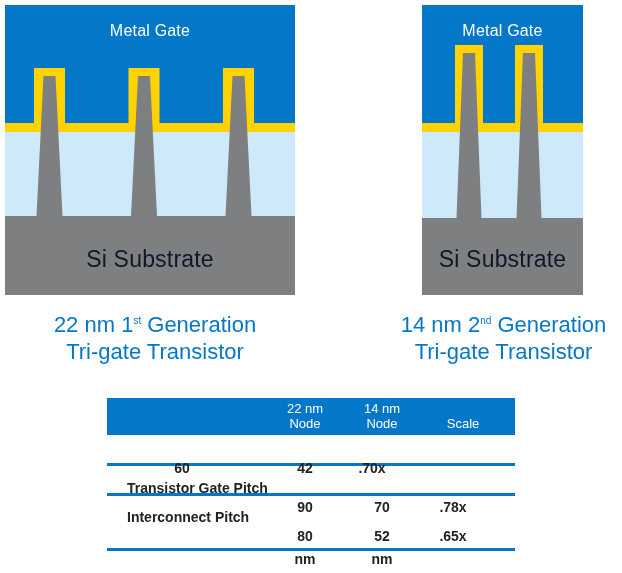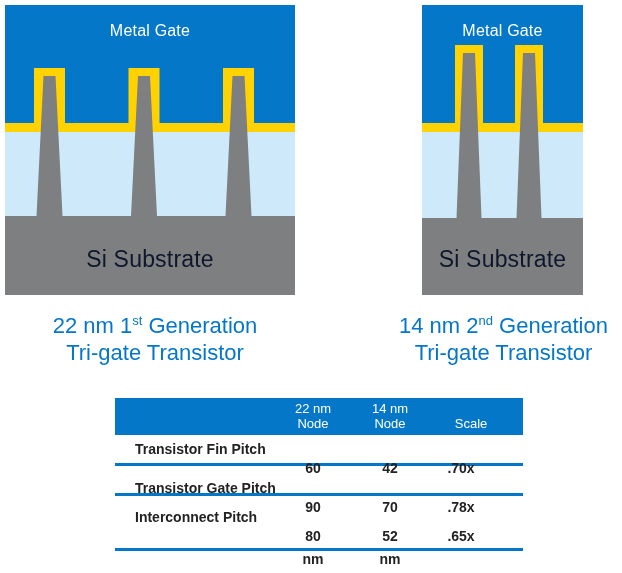--- a/index.html
+++ b/index.html
@@ -22,25 +22,25 @@
   .metal-gate-label { color: #ffffff; }
   .substrate-label  { color: #0f172a; font-size: 23px; }
 
   
   .caption {
     text-align: center;
     color: #0577C8;
     font-size: 22px;
     line-height: 27px;
   }
-  .caption sup { font-size: 13px; }
+  .caption sup { font-size: 10px; }
 
   
   .pitch-table {
-    left: 115px; top: 398px;
+    left: 107px; top: 398px;
     width: 408px;
   }
   .t-grid {
     display: grid;
     grid-template-columns: 150px 96px 58px 104px;
   }
   .t-header {
     background: #0577C8;
     color: #ffffff;
     height: 37px;
@@ -113,21 +113,20 @@
     <div class="t-grid t-header">
       <div class="hcell"></div>
       <div class="hcell">22 nm
 Node</div>
       <div class="hcell">14 nm
 Node</div>
       <div class="hcell scale">Scale</div>
     </div>
 
     <div class="t-grid t-row row-1">
-      <div class="label">Transistor Fin Pitch</div>
       <div class="cell">60</div>
       <div class="cell">42</div>
       <div class="cell scale">.70x</div>
     </div>
 
     <div class="t-grid t-row row-2">
       <div class="label">Transistor Gate Pitch</div>
       <div class="cell">90</div>
       <div class="cell">70</div>
       <div class="cell scale">.78x</div>

